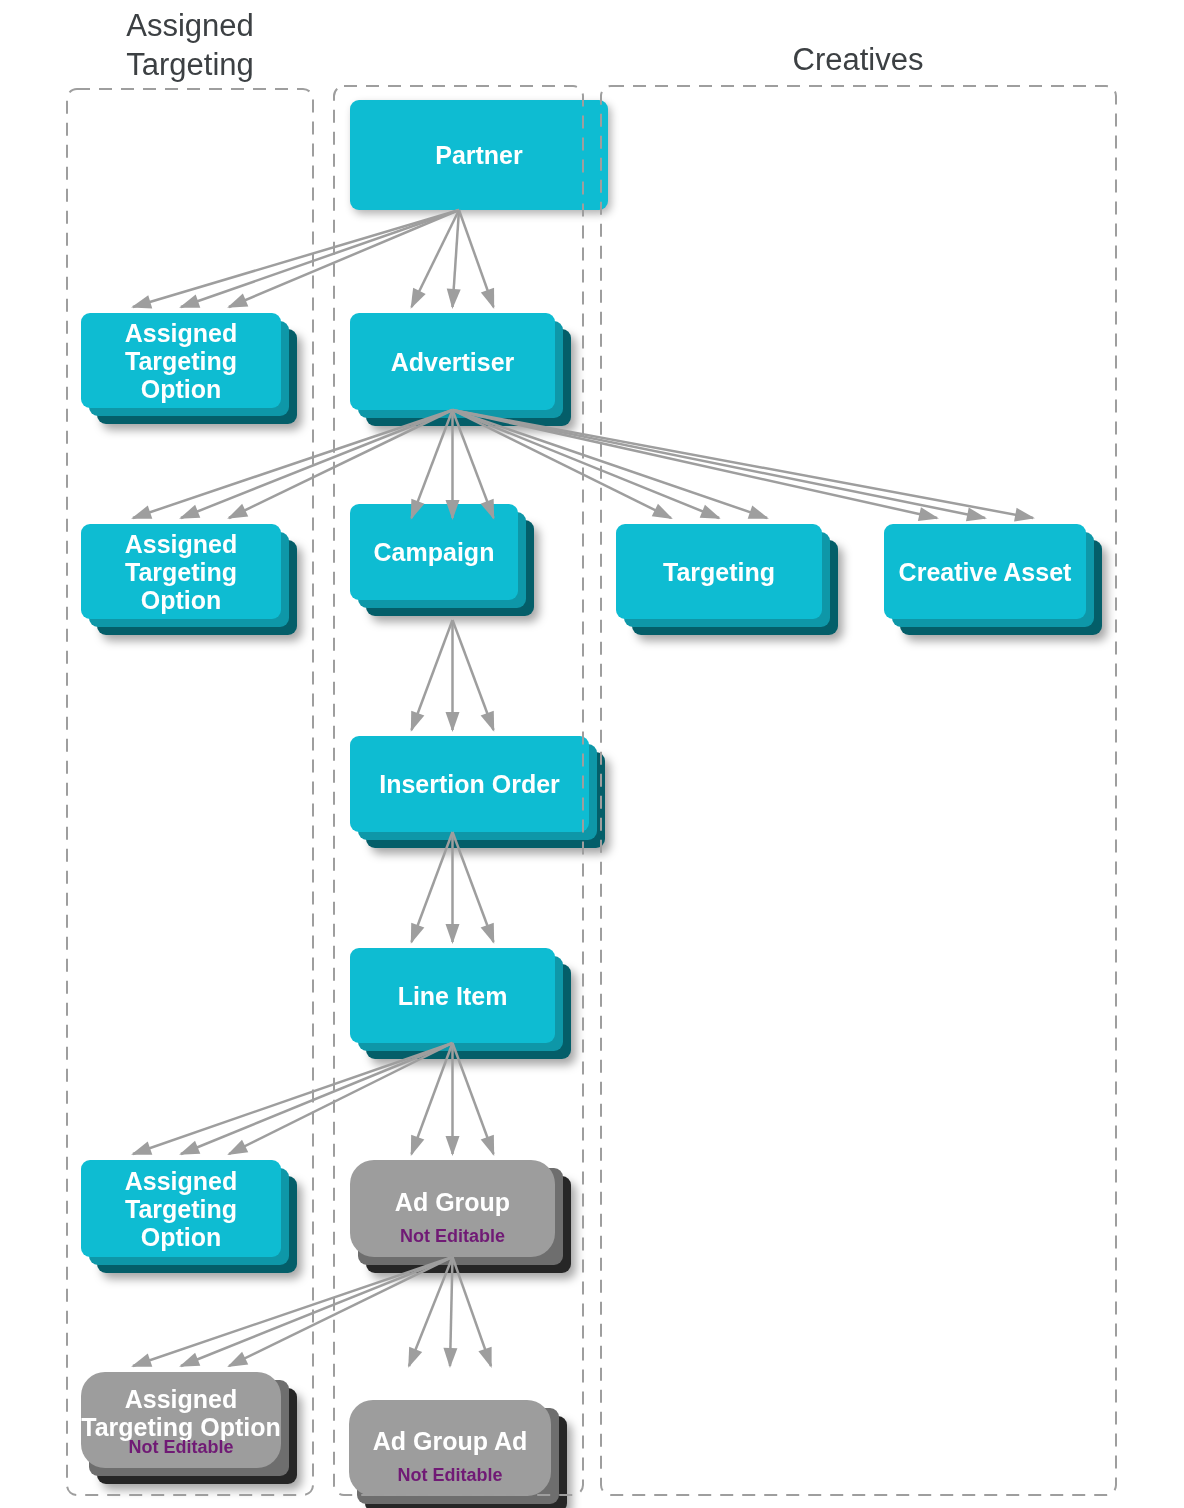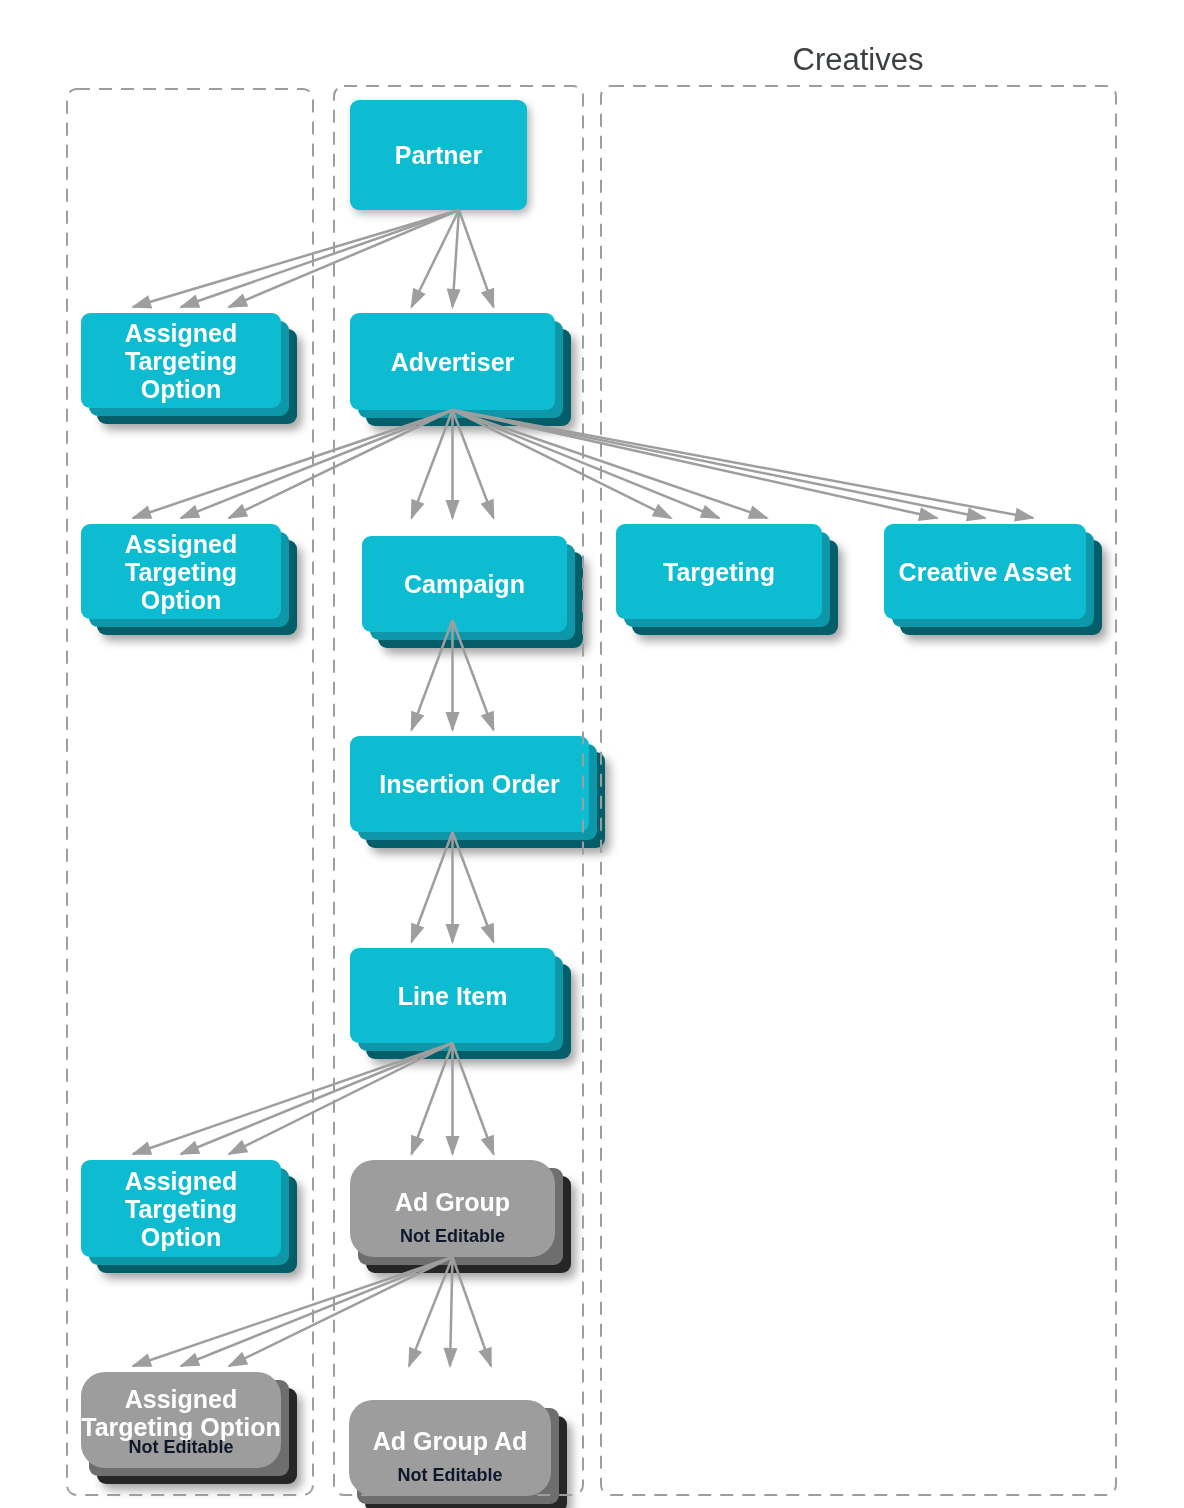--- a/index.html
+++ b/index.html
@@ -26,33 +26,34 @@
   .teal .face{background:var(--teal,#0EBCD2);}
   .teal .l2{background:var(--teal-mid,#0E97A8);}
   .teal .l3{background:var(--teal-dark,#045E69);}
   .gray .face{background:var(--gray,#9D9D9D);border-radius:24px;}
   .gray .l2{background:var(--gray-mid,#6E6E6E);}
   .gray .l3{background:var(--gray-dark,#262626);}
   .label{color:#fff;font-weight:bold;font-size:25px;line-height:28px;text-align:center;}
   .label div{white-space:nowrap;}
   .has-sub .label{margin-top:-14px;}
   .sublabel{
-    position:absolute;left:0;right:0;bottom:10px;color:#0f172a;font-weight:bold;
+    position:absolute;left:0;right:0;bottom:10px;color:#701a75;font-weight:bold;
     font-size:18px;text-align:center;white-space:nowrap;
   }
   svg.overlay{position:absolute;left:0;top:0;z-index:5;pointer-events:none;}
   .nodes-layer{position:absolute;left:0;top:0;z-index:2;}
 </style>
 </head>
 <body>
 
 <div class="canvas">
+  <div class="col-title title-at">Assigned Targeting</div>
   <div class="col-title title-cr">Creatives</div>
   <div class="nodes-layer" id="nodes-layer">
-      <div class="node teal flat" style="left: 350px; top: 100px; width: 177px; height: 110px;">
+      <div class="node teal flat" style="left: 350px; top: 100px; width: 240px; height: 110px; padding-left: 18px;">
         <div class="face">
           <div class="label">
             <div>Partner</div>
           </div>
         </div>
       </div>
       <div class="node teal stacked" style="left: 81px; top: 313px; width: 200px; height: 95px;">
         <div class="layer l3"></div>
         <div class="layer l2"></div>
         <div class="face">
@@ -76,21 +77,21 @@
         <div class="layer l3"></div>
         <div class="layer l2"></div>
         <div class="face">
           <div class="label">
             <div>Assigned</div>
             <div>Targeting</div>
             <div>Option</div>
           </div>
         </div>
       </div>
-      <div class="node teal stacked" style="left: 350px; top: 536px; width: 205px; height: 96px; margin-left: 12px;">
+      <div class="node teal stacked" style="left: 350px; top: 504px; width: 168px; height: 96px;">
         <div class="layer l3"></div>
         <div class="layer l2"></div>
         <div class="face">
           <div class="label">
             <div>Campaign</div>
           </div>
         </div>
       </div>
       <div class="node teal stacked" style="left: 616px; top: 524px; width: 206px; height: 95px;">
         <div class="layer l3"></div>

